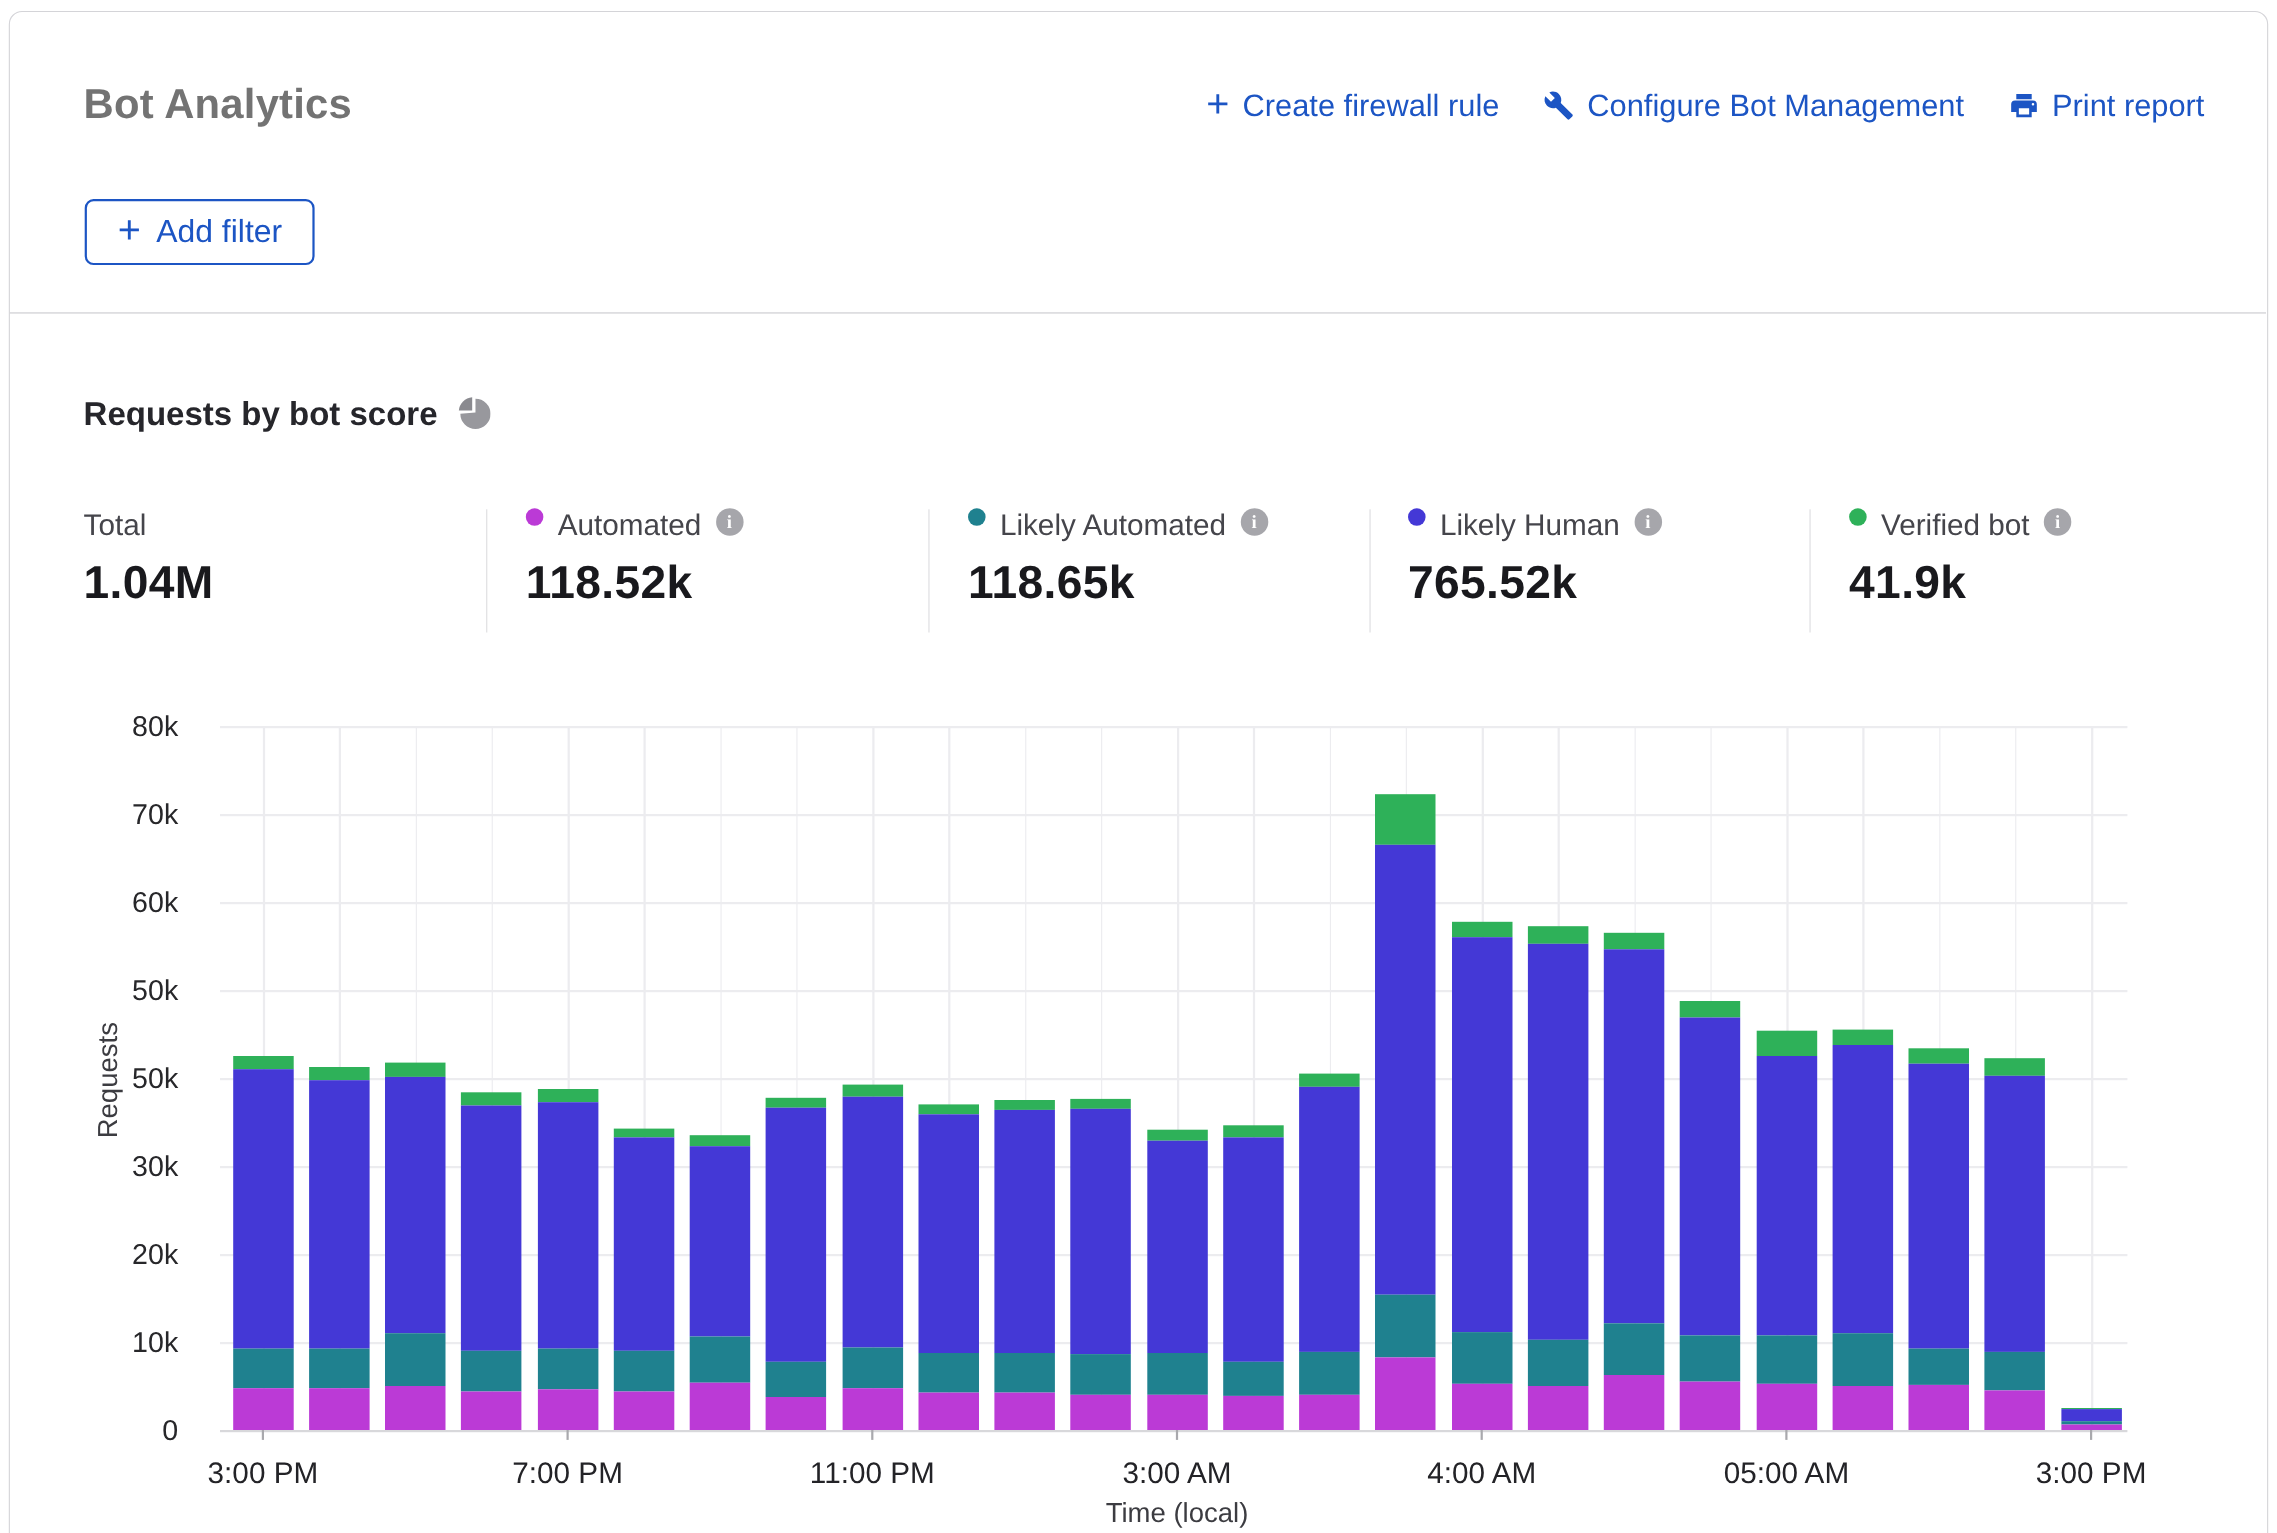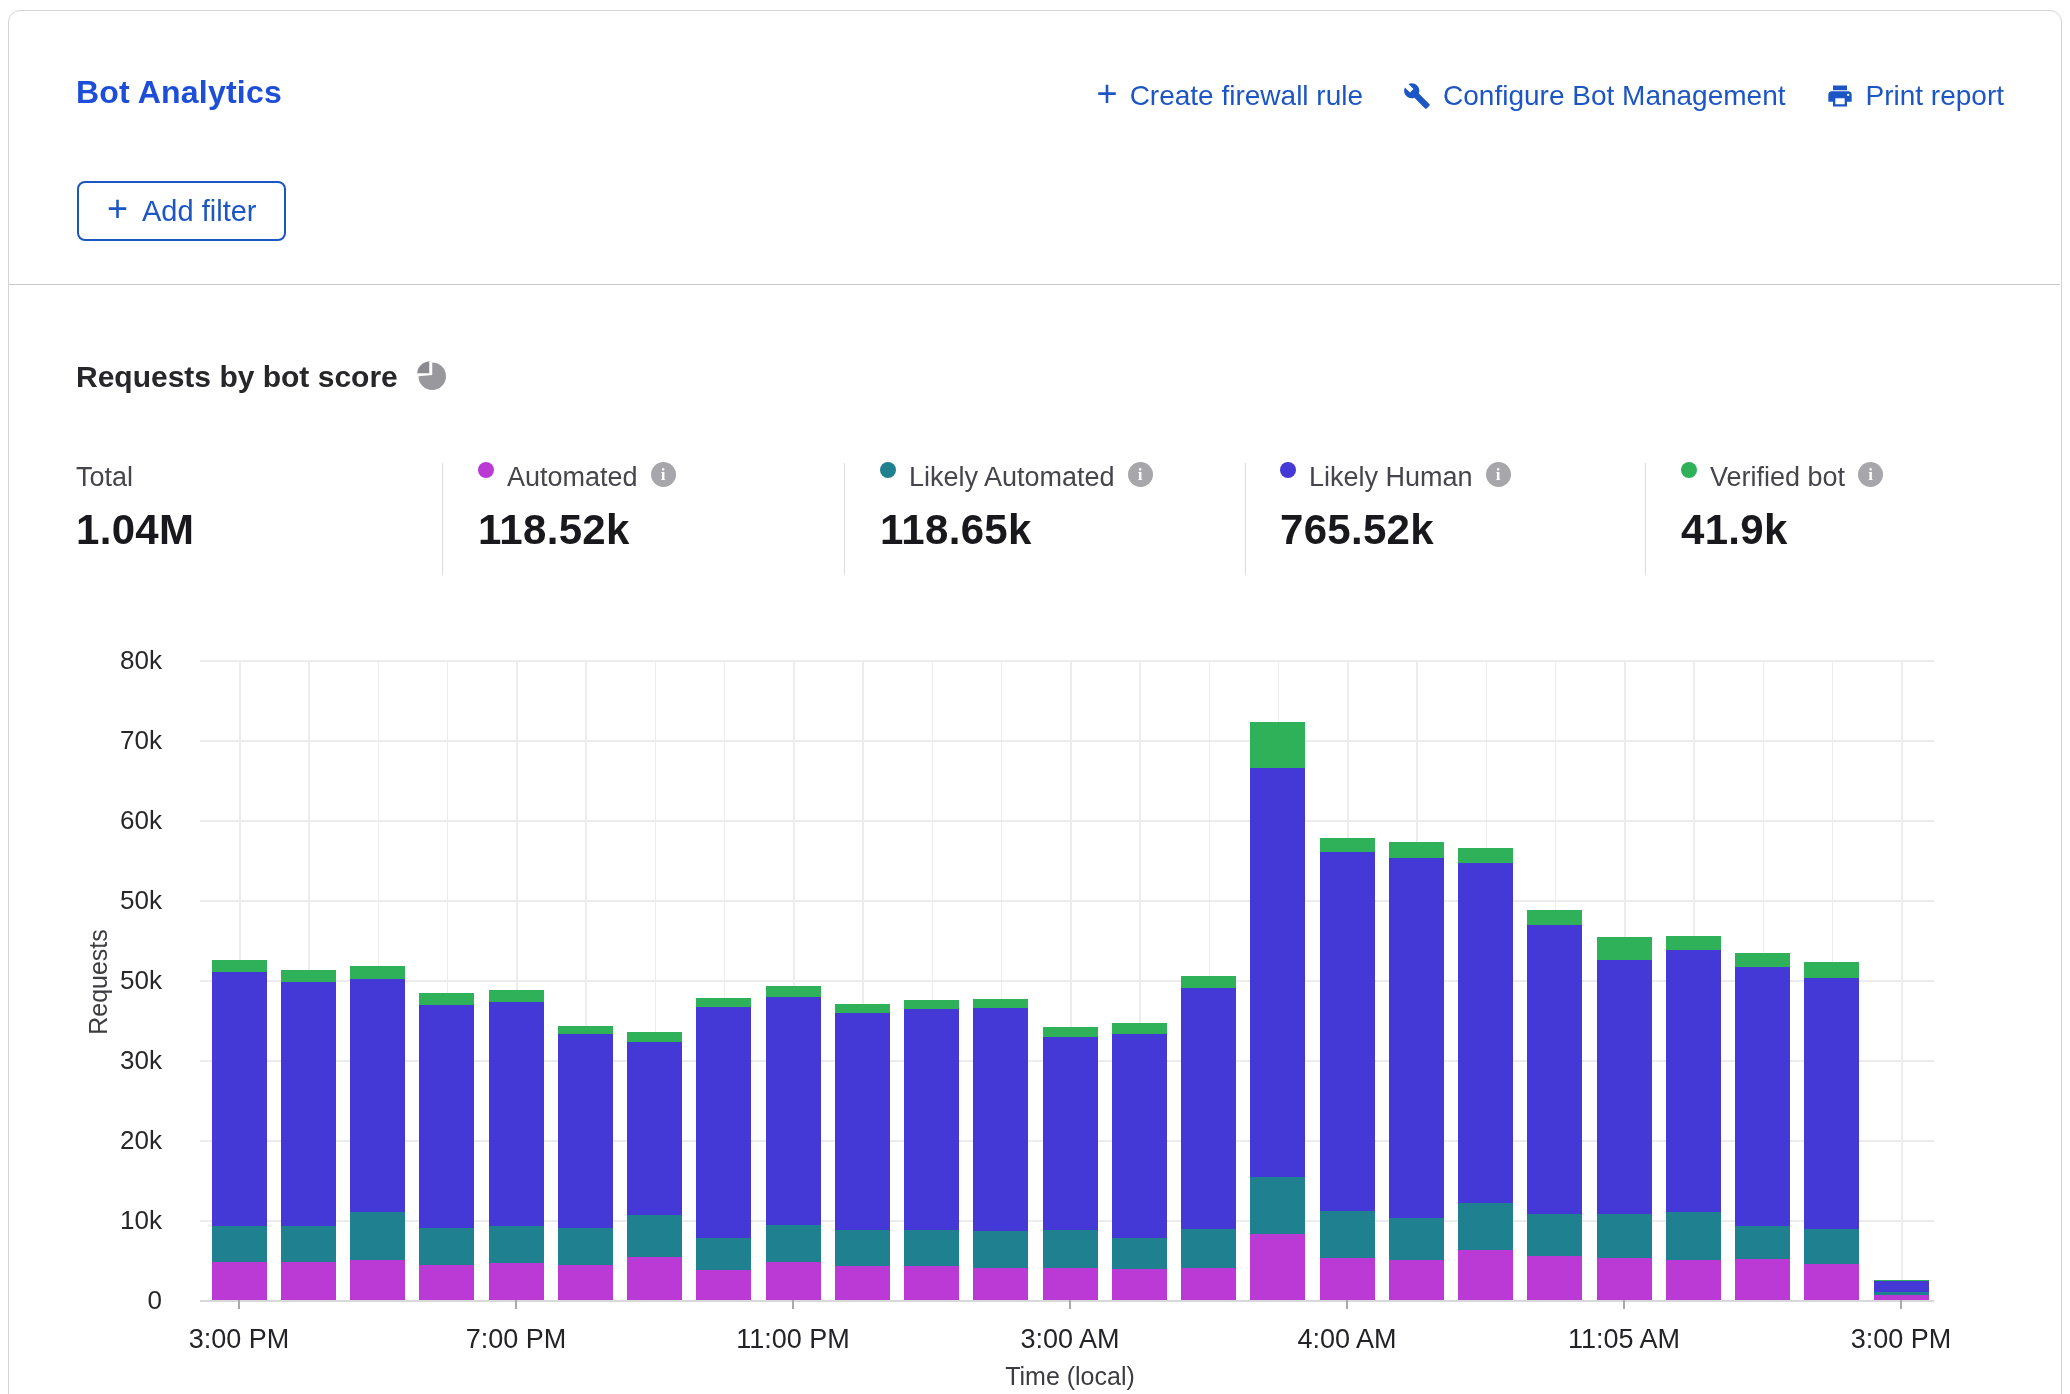--- a/index.html
+++ b/index.html
@@ -12,21 +12,21 @@
   
   #card{
     left:8px;top:10px;width:2052px;height:1420px;
     border:1.5px solid #d4d4d8;border-radius:12px;background:#ffffff;
   }
   #header-divider{
     left:9px;top:284px;width:2051px;height:0;border-top:1.5px solid #c9c9cd;
   }
   
   #page-title{
-    left:76px;top:74px;font-size:32px;font-weight:700;color:#1d4ed8;letter-spacing:.2px;
+    left:76px;top:74px;font-size:38px;font-weight:700;color:#737373;letter-spacing:.2px;
   }
   #actions{
     top:78px;right:66px;display:flex;align-items:center;gap:40px;
   }
   .action-link{
     display:flex;align-items:center;gap:12px;cursor:pointer;
     color:#1c55c4;font-size:28px;font-weight:500;text-decoration:none;white-space:nowrap;
   }
   .plus-glyph{font-size:36px;font-weight:500;line-height:1;position:relative;top:-2px;}
   .action-ico svg{display:block;}
@@ -380,19 +380,19 @@
       <div class="xtick-label" style="left: 149px; top: 694px;">3:00 PM</div>
       <div class="xtick-mark" style="left: 238px; top: 670px;"></div>
       <div class="xtick-label" style="left: 426px; top: 694px;">7:00 PM</div>
       <div class="xtick-mark" style="left: 515px; top: 670px;"></div>
       <div class="xtick-label" style="left: 703px; top: 694px;">11:00 PM</div>
       <div class="xtick-mark" style="left: 792px; top: 670px;"></div>
       <div class="xtick-label" style="left: 980px; top: 694px; text-align: center;">3:00 AM</div>
       <div class="xtick-mark" style="left: 1069px; top: 670px;"></div>
       <div class="xtick-label" style="left: 1257px; top: 694px;">4:00 AM</div>
       <div class="xtick-mark" style="left: 1346px; top: 670px;"></div>
-      <div class="xtick-label" style="left: 1534px; top: 694px;">11:05 AM</div>
+      <div class="xtick-label" style="left: 1534px; top: 694px;">05:00 AM</div>
       <div class="xtick-mark" style="left: 1623px; top: 670px;"></div>
       <div class="xtick-label" style="left: 1811px; top: 694px;">3:00 PM</div>
       <div class="xtick-mark" style="left: 1900px; top: 670px;"></div>
     </div>
 
 </div>
 
 </body></html>

